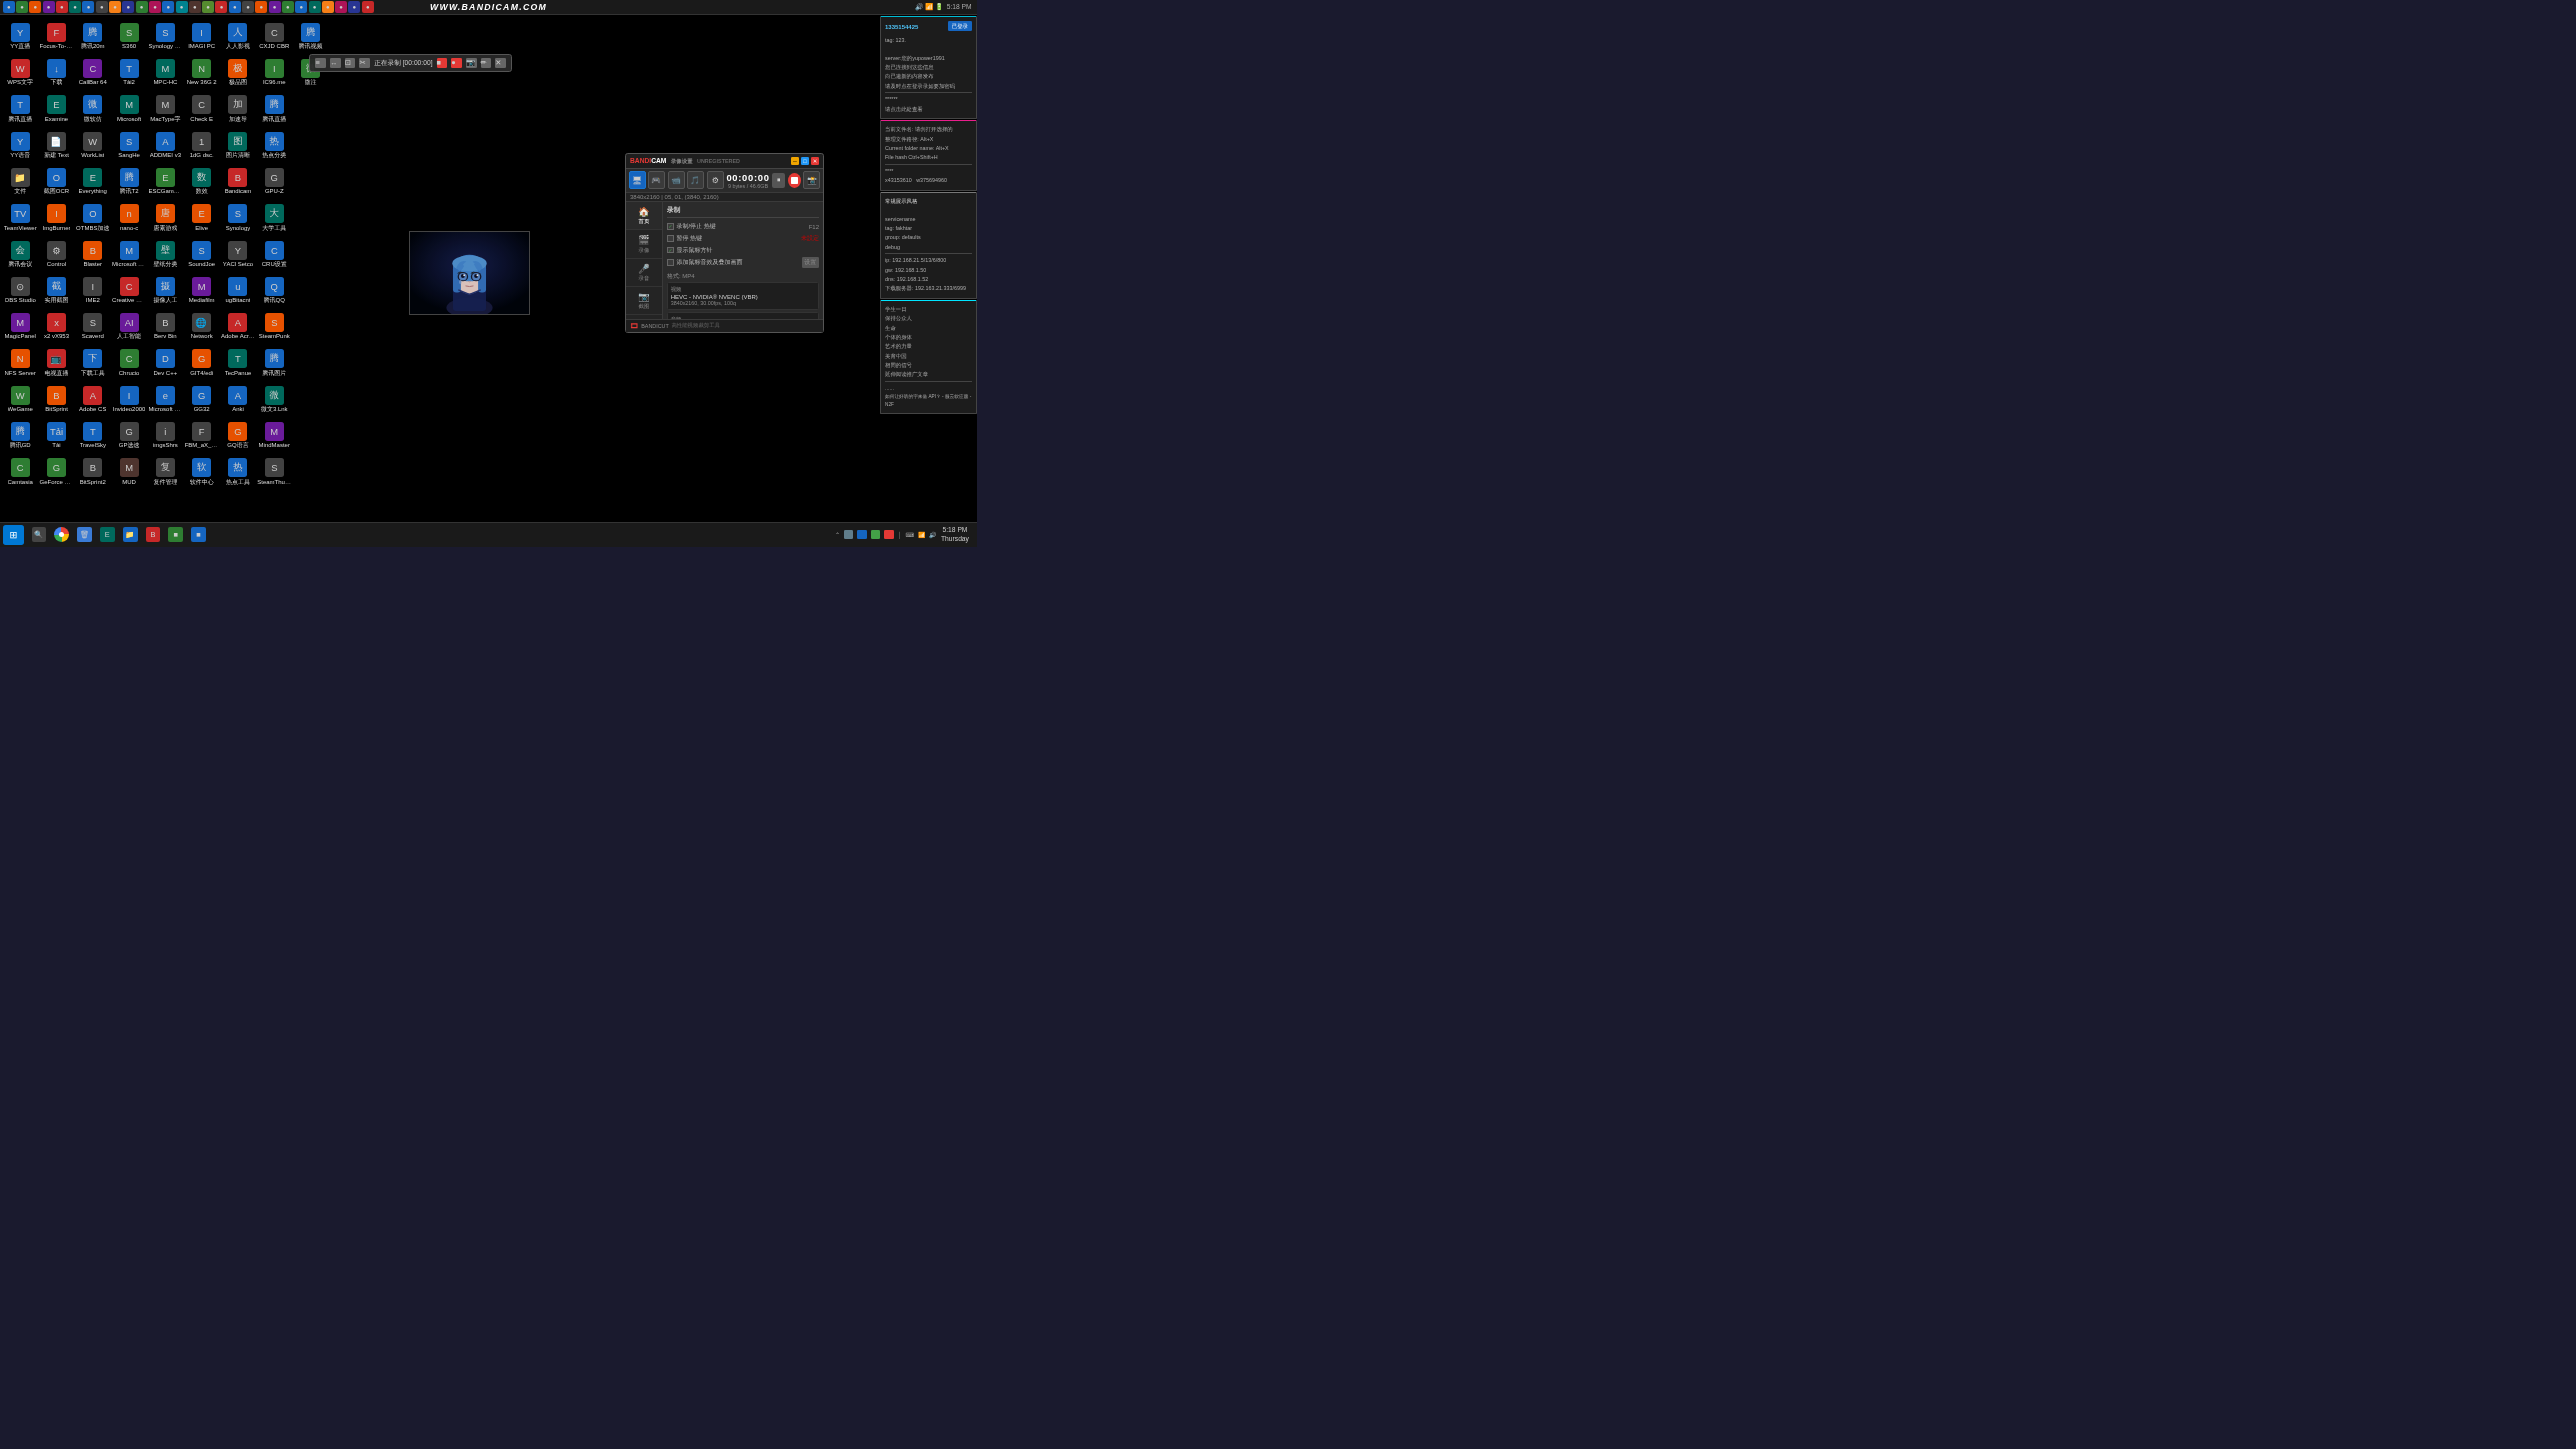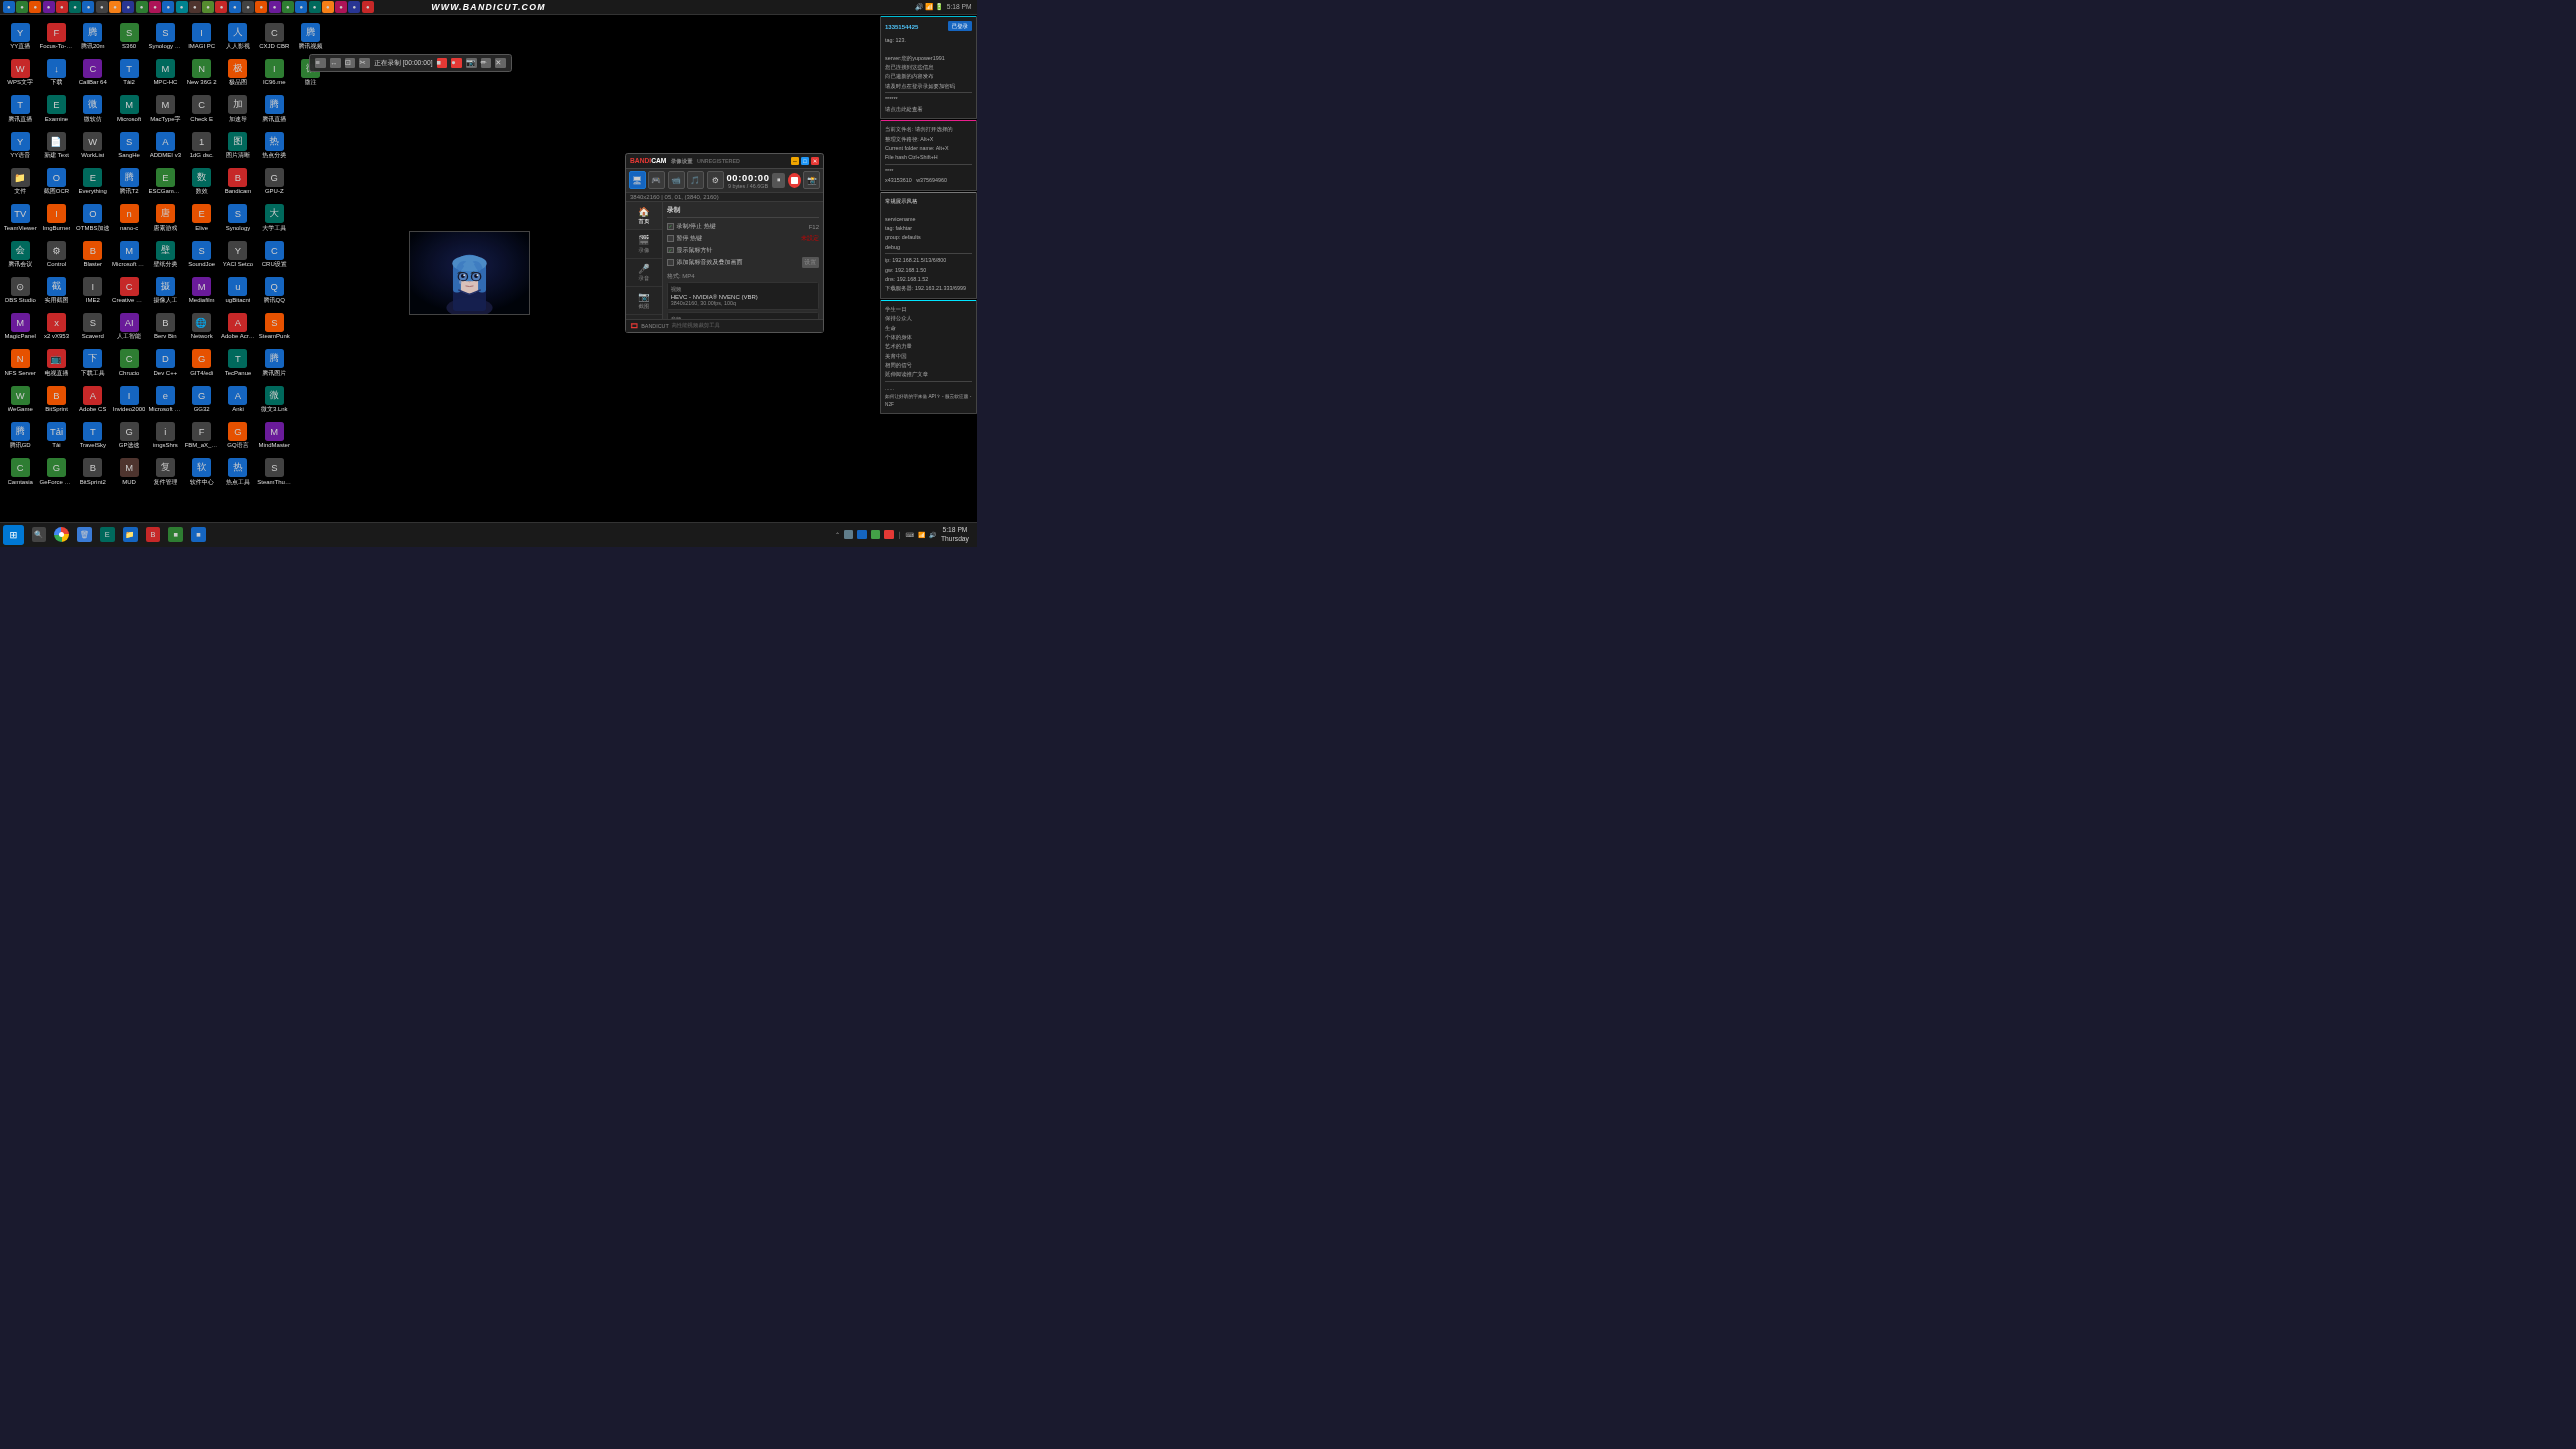--- a/index.html
+++ b/index.html
@@ -599,21 +599,21 @@
       <span class="top-app-icon" style="background:#e65100;">●</span>
       <span class="top-app-icon" style="background:#6a1b9a;">●</span>
       <span class="top-app-icon" style="background:#2e7d32;">●</span>
       <span class="top-app-icon" style="background:#1565c0;">●</span>
       <span class="top-app-icon" style="background:#00695c;">●</span>
       <span class="top-app-icon" style="background:#f57f17;">●</span>
       <span class="top-app-icon" style="background:#ad1457;">●</span>
       <span class="top-app-icon" style="background:#283593;">●</span>
       <span class="top-app-icon" style="background:#c62828;">●</span>
     </div>
-    <div class="taskbar-brand">WWW.BANDICUT.COM</div>
+    <div class="taskbar-brand">WWW.BANDICAM.COM</div>
     <div class="taskbar-right">
       <span>🔊 📶 🔋</span>
       <span>5:18 PM</span>
     </div>
   </div>
 
   <div class="desktop-icons">
 
     <div class="desktop-icon">
       <div class="icon-img ic-blue">Y</div>

